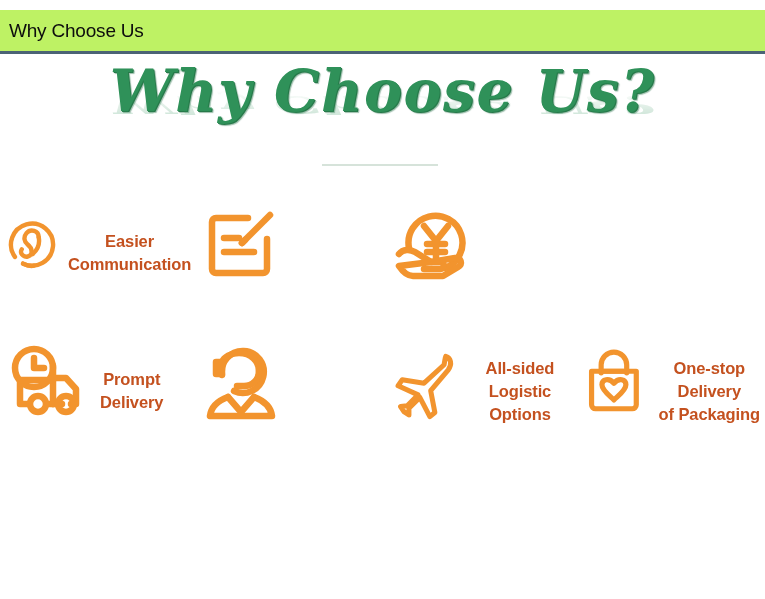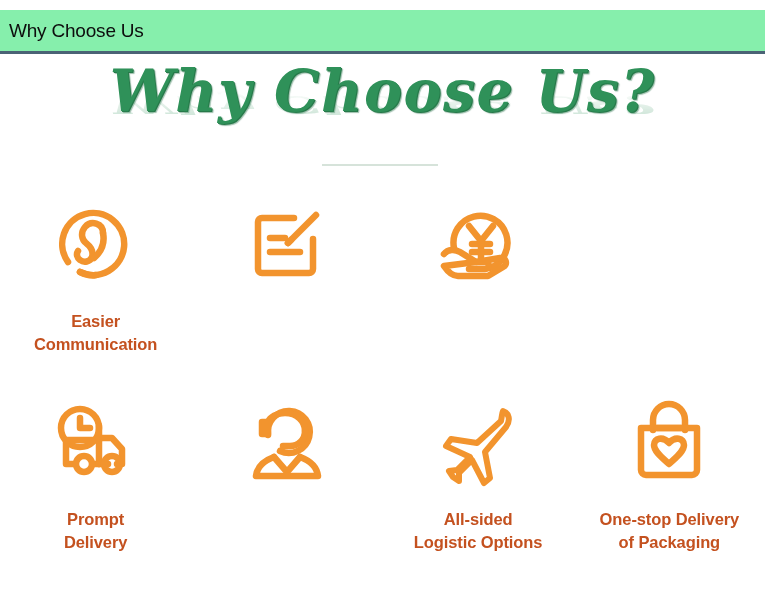--- a/index.html
+++ b/index.html
@@ -20,21 +20,21 @@
   #titlebar-wrap {
     position: absolute;
     left: 0;
     top: 10px;
     width: 765px;
     height: 44px;
   }
   #titlebar {
     width: 100%;
     height: 41px;
-    background: #86efac;
+    background: #bef264;
     box-sizing: border-box;
     display: flex;
     align-items: center;
   }
   #titlebar-text {
     font-family: "Liberation Sans", sans-serif;
     font-size: 19px;
     line-height: 19px;
     color: #0d0d0d;
     padding-left: 9px;
@@ -118,21 +118,21 @@
   .feature-row {
     display: flex;
     width: 765px;
   }
   .feature-row.row-2 {
     margin-top: 38px;
   }
   .feature-cell {
     width: 191.25px;
     display: flex;
-    flex-direction: column;
+    flex-direction: row;
     align-items: center;
     box-sizing: border-box;
   }
   .feature-icon {
     width: 100px;
     height: 100px;
     display: block;
   }
   .feature-label {
     margin-top: 14px;

